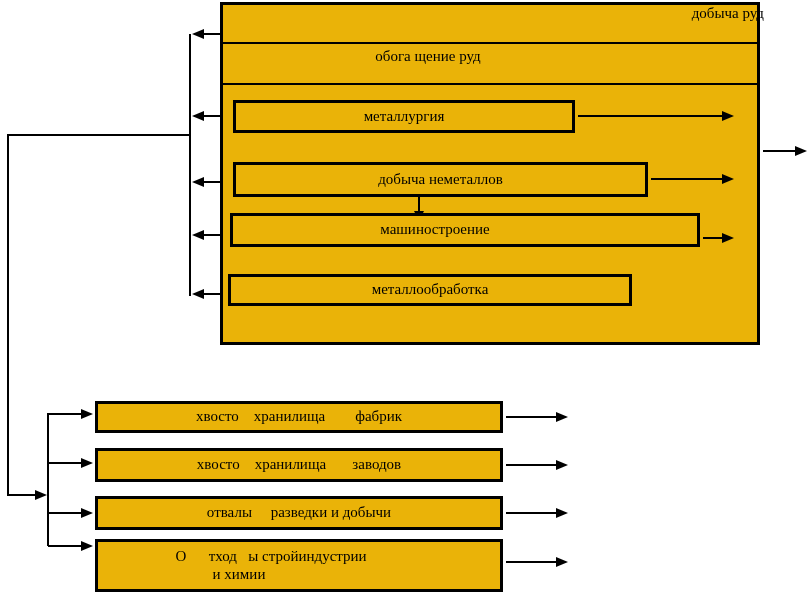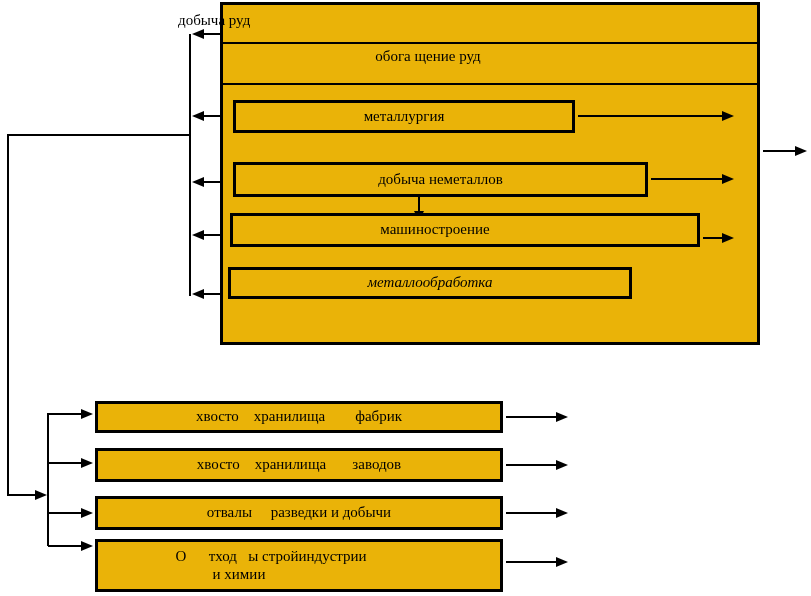--- a/index.html
+++ b/index.html
@@ -27,21 +27,21 @@
     border-top:10px solid #000;}
   .twoline{display:flex;flex-direction:column;align-items:center;}
 </style>
 </head>
 <body>
 
 <div id="stage">
 
   <div class="box" style="left:220px;top:2px;width:540px;height:343px;"></div>
 
-  <div style="position:absolute;left:220px;top:7px;width:586px;height:28px;display:flex;align-items:center;justify-content:flex-start;">
+  <div style="position:absolute;left:220px;top:0;width:586px;height:28px;display:flex;align-items:center;justify-content:flex-end;">
     <span class="lbl" style="position:relative;left:-42px;">добыча руд</span>
   </div>
   <div class="hline" style="left:222px;top:42px;width:536px;"></div>
 
   <div style="position:absolute;left:220px;top:46px;width:540px;height:22px;display:flex;align-items:center;justify-content:center;">
     <span class="lbl" style="position:relative;left:-62px;font-family:Liberation Serif, serif;">обога щение руд</span>
   </div>
   <div class="hline" style="left:222px;top:83px;width:536px;"></div>
 
   <div class="box" style="left:233px;top:100px;width:342px;height:33px;">
@@ -58,21 +58,21 @@
 
   <div class="vline" style="left:418px;top:197px;height:15px;"></div>
   <div class="tri-down" style="left:414px;top:211px;"></div>
 
   <div class="box" style="left:230px;top:213px;width:470px;height:34px;">
     <span class="lbl" style="position:relative;left:-30px;">машиностроение</span>
   </div>
   <div class="hline" style="left:703px;top:237px;width:21px;"></div>
   <div class="tri-right" style="left:722px;top:233px;"></div>
 
-  <div class="box" style="left:228px;top:267px;width:404px;height:32px;font-style:italic;">
+  <div class="box" style="left:228px;top:274px;width:404px;height:32px;">
     <span class="lbl">металлообработка</span>
   </div>
 
   <div class="hline" style="left:763px;top:150px;width:34px;"></div>
   <div class="tri-right" style="left:795px;top:146px;"></div>
 
   <div class="vline" style="left:189px;top:34px;height:262px;"></div>
 
   <div class="hline" style="left:204px;top:33px;width:16px;"></div>
   <div class="tri-left" style="left:192px;top:29px;"></div>

